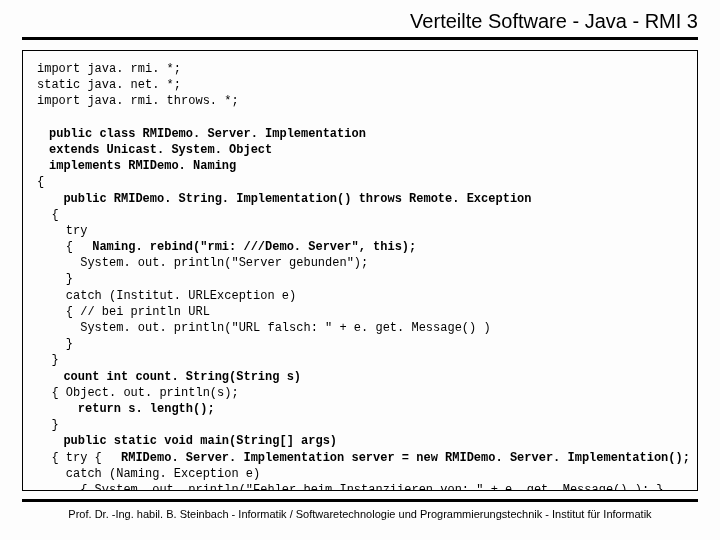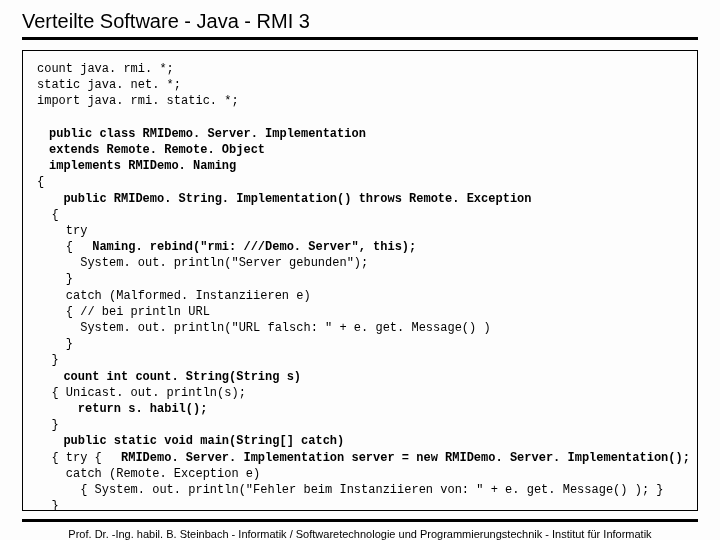--- a/index.html
+++ b/index.html
@@ -14,21 +14,21 @@
   }
   .slide {
     width: 720px;
     height: 540px;
     box-sizing: border-box;
     padding: 10px 22px 0 22px;
     display: flex;
     flex-direction: column;
   }
   .title {
-    text-align: left;
+    text-align: right;
     font-size: 20px;
     font-weight: normal;
     padding-bottom: 4px;
   }
   .hr-thick {
     border: none;
     border-top: 3px solid #000;
     margin: 0 0 10px 0;
   }
   .codebox {
@@ -46,55 +46,55 @@
   }
   .hr-bottom {
     border: none;
     border-top: 3px solid #000;
     margin: 8px 0 6px 0;
   }
   .footer {
     font-size: 11px;
     text-align: center;
     color: #000;
-    padding-bottom: 0;
+    padding-bottom: 20px;
   }
 </style>
 </head>
 <body>
 
 <div class="slide">
   <div class="title">Verteilte Software - Java - RMI 3</div>
   <hr class="hr-thick">
 
-  <div class="codebox"><span>count java. rmi. *;</span>
+  <div class="codebox"><span>import java. rmi. *;</span>
 <span>static java. net. *;</span>
-<span>import java. rmi. static. *;</span>
+<span>import java. rmi. throws. *;</span>
 <span></span>
 <span class="b">public class RMIDemo. Server. Implementation</span>
-<span class="b">extends Remote. Remote. Object</span>
+<span class="b">extends Unicast. System. Object</span>
 <span class="b">implements RMIDemo. Naming</span>
 <span>{</span>
 <span class="b">  public RMIDemo. String. Implementation() throws Remote. Exception</span>
 <span>  {</span>
 <span>    try</span>
 <span>    { </span><span class="b">Naming. rebind("rmi: ///Demo. Server", this);</span>
 <span>      System. out. println("Server gebunden");</span>
 <span>    }</span>
-<span>    catch (Malformed. Instanziieren e)</span>
+<span>    catch (Institut. URLException e)</span>
 <span>    { // bei println URL</span>
 <span>      System. out. println("URL falsch: " + e. get. Message() )</span>
 <span>    }</span>
 <span>  }</span>
 <span class="b">  count int count. String(String s)</span>
-<span>  { Unicast. out. println(s);</span>
-<span class="b">    return s. habil();</span>
+<span>  { Object. out. println(s);</span>
+<span class="b">    return s. length();</span>
 <span>  }</span>
-<span class="b">  public static void main(String[] catch)</span>
+<span class="b">  public static void main(String[] args)</span>
 <span>  { try { </span><span class="b">RMIDemo. Server. Implementation server = new RMIDemo. Server. Implementation();</span><span>  }</span>
-<span>    catch (Remote. Exception e)</span>
+<span>    catch (Naming. Exception e)</span>
 <span>      { System. out. println("Fehler beim Instanziieren von: " + e. get. Message() ); }</span>
 <span>  }</span>
 </div>
 
   <hr class="hr-bottom">
   <div class="footer">Prof. Dr. -Ing. habil. B. Steinbach - Informatik / Softwaretechnologie und Programmierungstechnik - Institut für Informatik</div>
 </div>
 
 </body></html>

